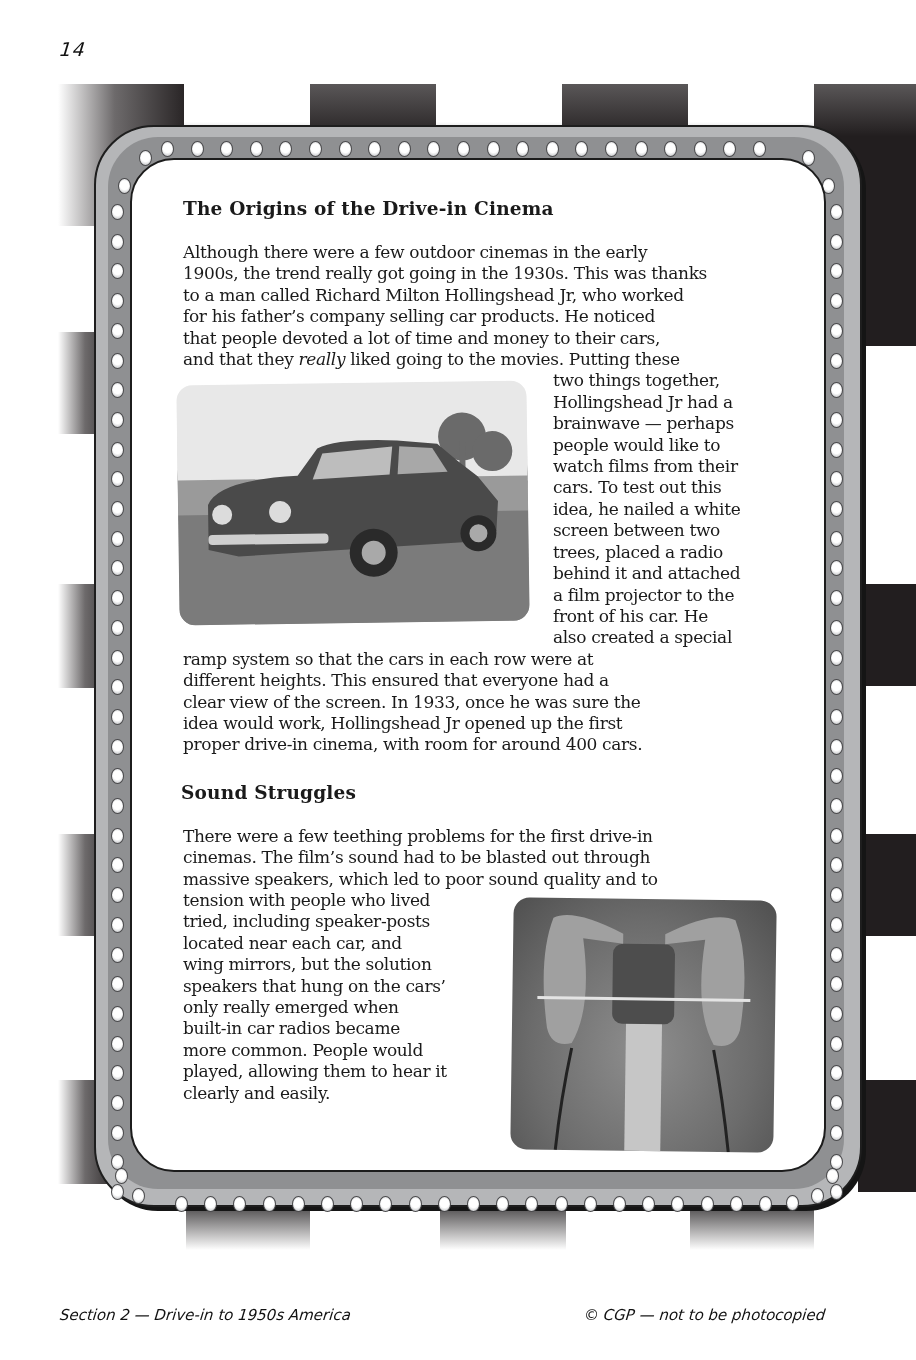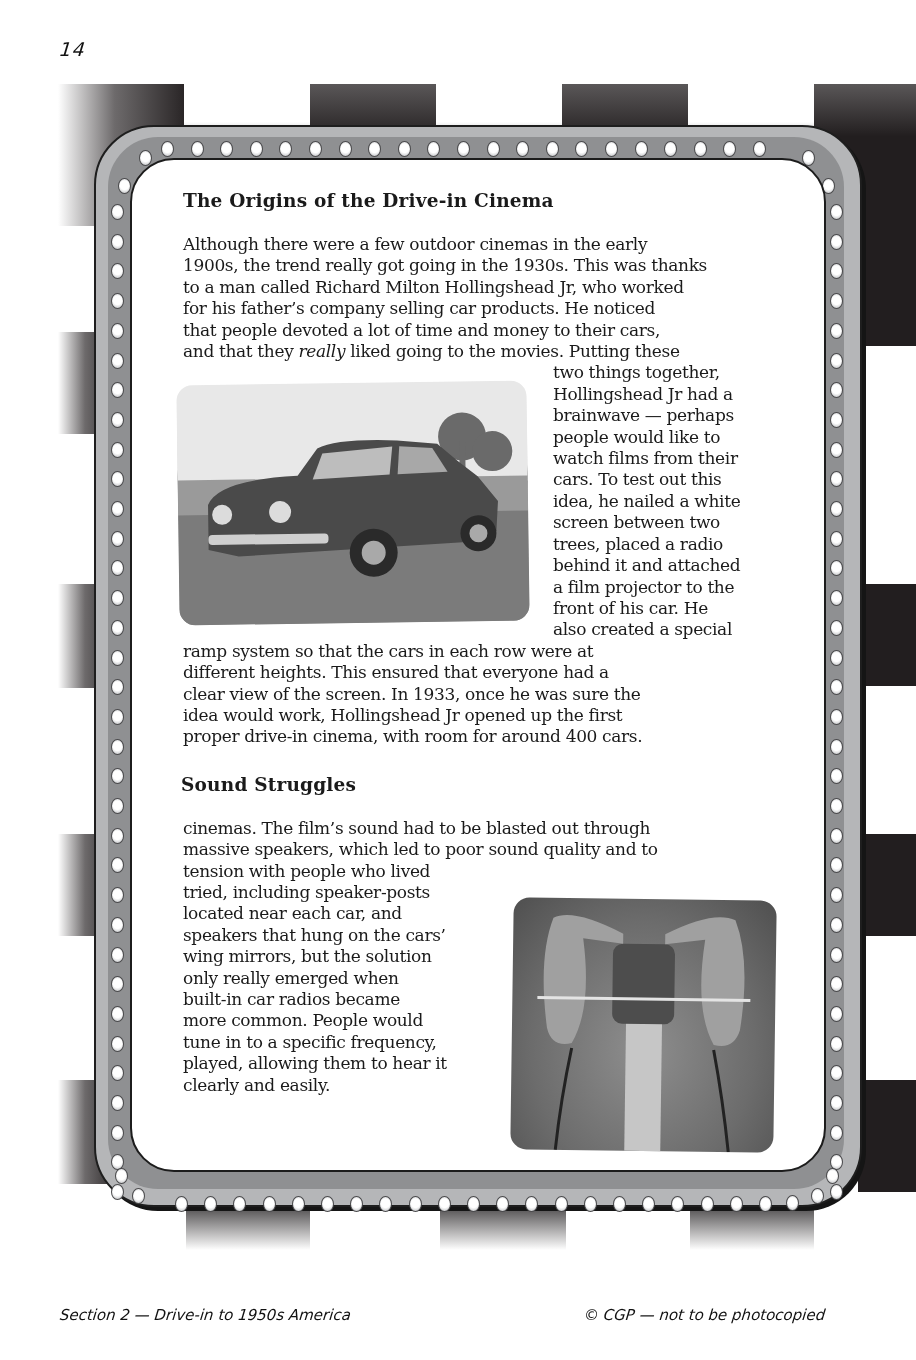--- a/index.html
+++ b/index.html
@@ -14,21 +14,21 @@
   .fade-left { background: linear-gradient(to right, #ffffff 0%, #6d6a6b 45%, #2a2627 100%); }
   .fade-top-w { background: linear-gradient(to bottom, #ffffff 0%, #bdbdbd 70%, #ffffff 100%); }
   .fade-bottom-d { background: linear-gradient(to bottom, #221e1f 0%, #555354 45%, #ffffff 100%); }
 
   
   .frame { position: absolute; left: 94px; top: 125px; width: 764px; height: 1078px; border-radius: 60px; background: #b5b6b8; border: 2px solid #1e1e1e; box-shadow: 4px 4px 0 #151515; }
   .frame-track { position: absolute; left: 108px; top: 137px; width: 736px; height: 1052px; border-radius: 50px; background: #8f9092; }
   .frame-inner { position: absolute; left: 130px; top: 158px; width: 692px; height: 1010px; border-radius: 44px; background: #ffffff; border: 2px solid #1c1c1c; }
   .bulb { position: absolute; width: 13px; height: 16px; border-radius: 50%; background: radial-gradient(circle at 50% 45%, #ffffff 0%, #ffffff 45%, #cfd0d2 80%, #8a8b8d 100%); border: 1px solid #4a4a4c; box-sizing: border-box; }
 
-  .content { position: absolute; left: 183px; top: 190px; width: 600px; color: #1a1a1a; }
+  .content { position: absolute; left: 183px; top: 198px; width: 600px; color: #1a1a1a; }
   h2 { font-family: "DejaVu Serif", serif; font-weight: bold; font-size: 18.5px; margin: 0; letter-spacing: 0.2px; }
   .p { font-size: 17px; line-height: 21.4px; margin: 0; letter-spacing: -0.35px; white-space: nowrap; }
   .p em { }
 
   .photo { position: absolute; overflow: hidden; border-radius: 16px; }
   .photo-car { left: 178px; top: 383px; width: 350px; height: 240px; transform: rotate(-0.8deg); background: linear-gradient(to bottom, #f2f2f2 0%, #dcdcdc 35%, #8a8a8a 38%, #6d6d6d 40%, #9a9a9a 45%, #8d8d8d 100%); }
   .photo-speaker { left: 512px; top: 899px; width: 263px; height: 252px; transform: rotate(0.8deg); background: radial-gradient(ellipse at 50% 60%, #8e8e8e 0%, #6c6c6c 60%, #4f4f4f 100%); }
 
   .footer-left, .footer-right { position: absolute; top: 1306px; font-family: "DejaVu Sans", sans-serif; font-style: italic; font-size: 15px; color: #111; transform: skewX(-6deg); }
   .footer-left { left: 60px; }
@@ -254,32 +254,32 @@
       <p class="p">different heights.  This ensured that everyone had a</p>
       <p class="p">clear view of the screen.  In 1933, once he was sure the</p>
       <p class="p">idea would work, Hollingshead Jr opened up the first</p>
       <p class="p">proper drive-in cinema, with room for around 400 cars.</p>
     </div>
 
   <div style="height:26px"></div>
   <h2 style="margin-left:-2px">Sound Struggles</h2>
   <div style="height:23px"></div>
   <div id="s2a">
+      <p class="p">There were a few teething problems for the first drive-in</p>
       <p class="p">cinemas.  The film’s sound had to be blasted out through</p>
       <p class="p">massive speakers, which led to poor sound quality and to</p>
     </div>
   <div id="s2w">
       <p class="p">tension with people who lived</p>
       <p class="p">tried, including speaker-posts</p>
       <p class="p">located near each car, and</p>
+      <p class="p">wing mirrors, but the solution</p>
       <p class="p">speakers that hung on the cars’</p>
-      <p class="p">wing mirrors, but the solution</p>
       <p class="p">only really emerged when</p>
       <p class="p">built-in car radios became</p>
       <p class="p">more common.  People would</p>
-      <p class="p">tune in to a specific frequency,</p>
       <p class="p">played, allowing them to hear it</p>
       <p class="p">clearly and easily.</p>
     </div>
 </div>
 
 <div class="footer-left">Section 2 — Drive-in to 1950s America</div>
 <div class="footer-right">© CGP — not to be photocopied</div>
 
 </body></html>

